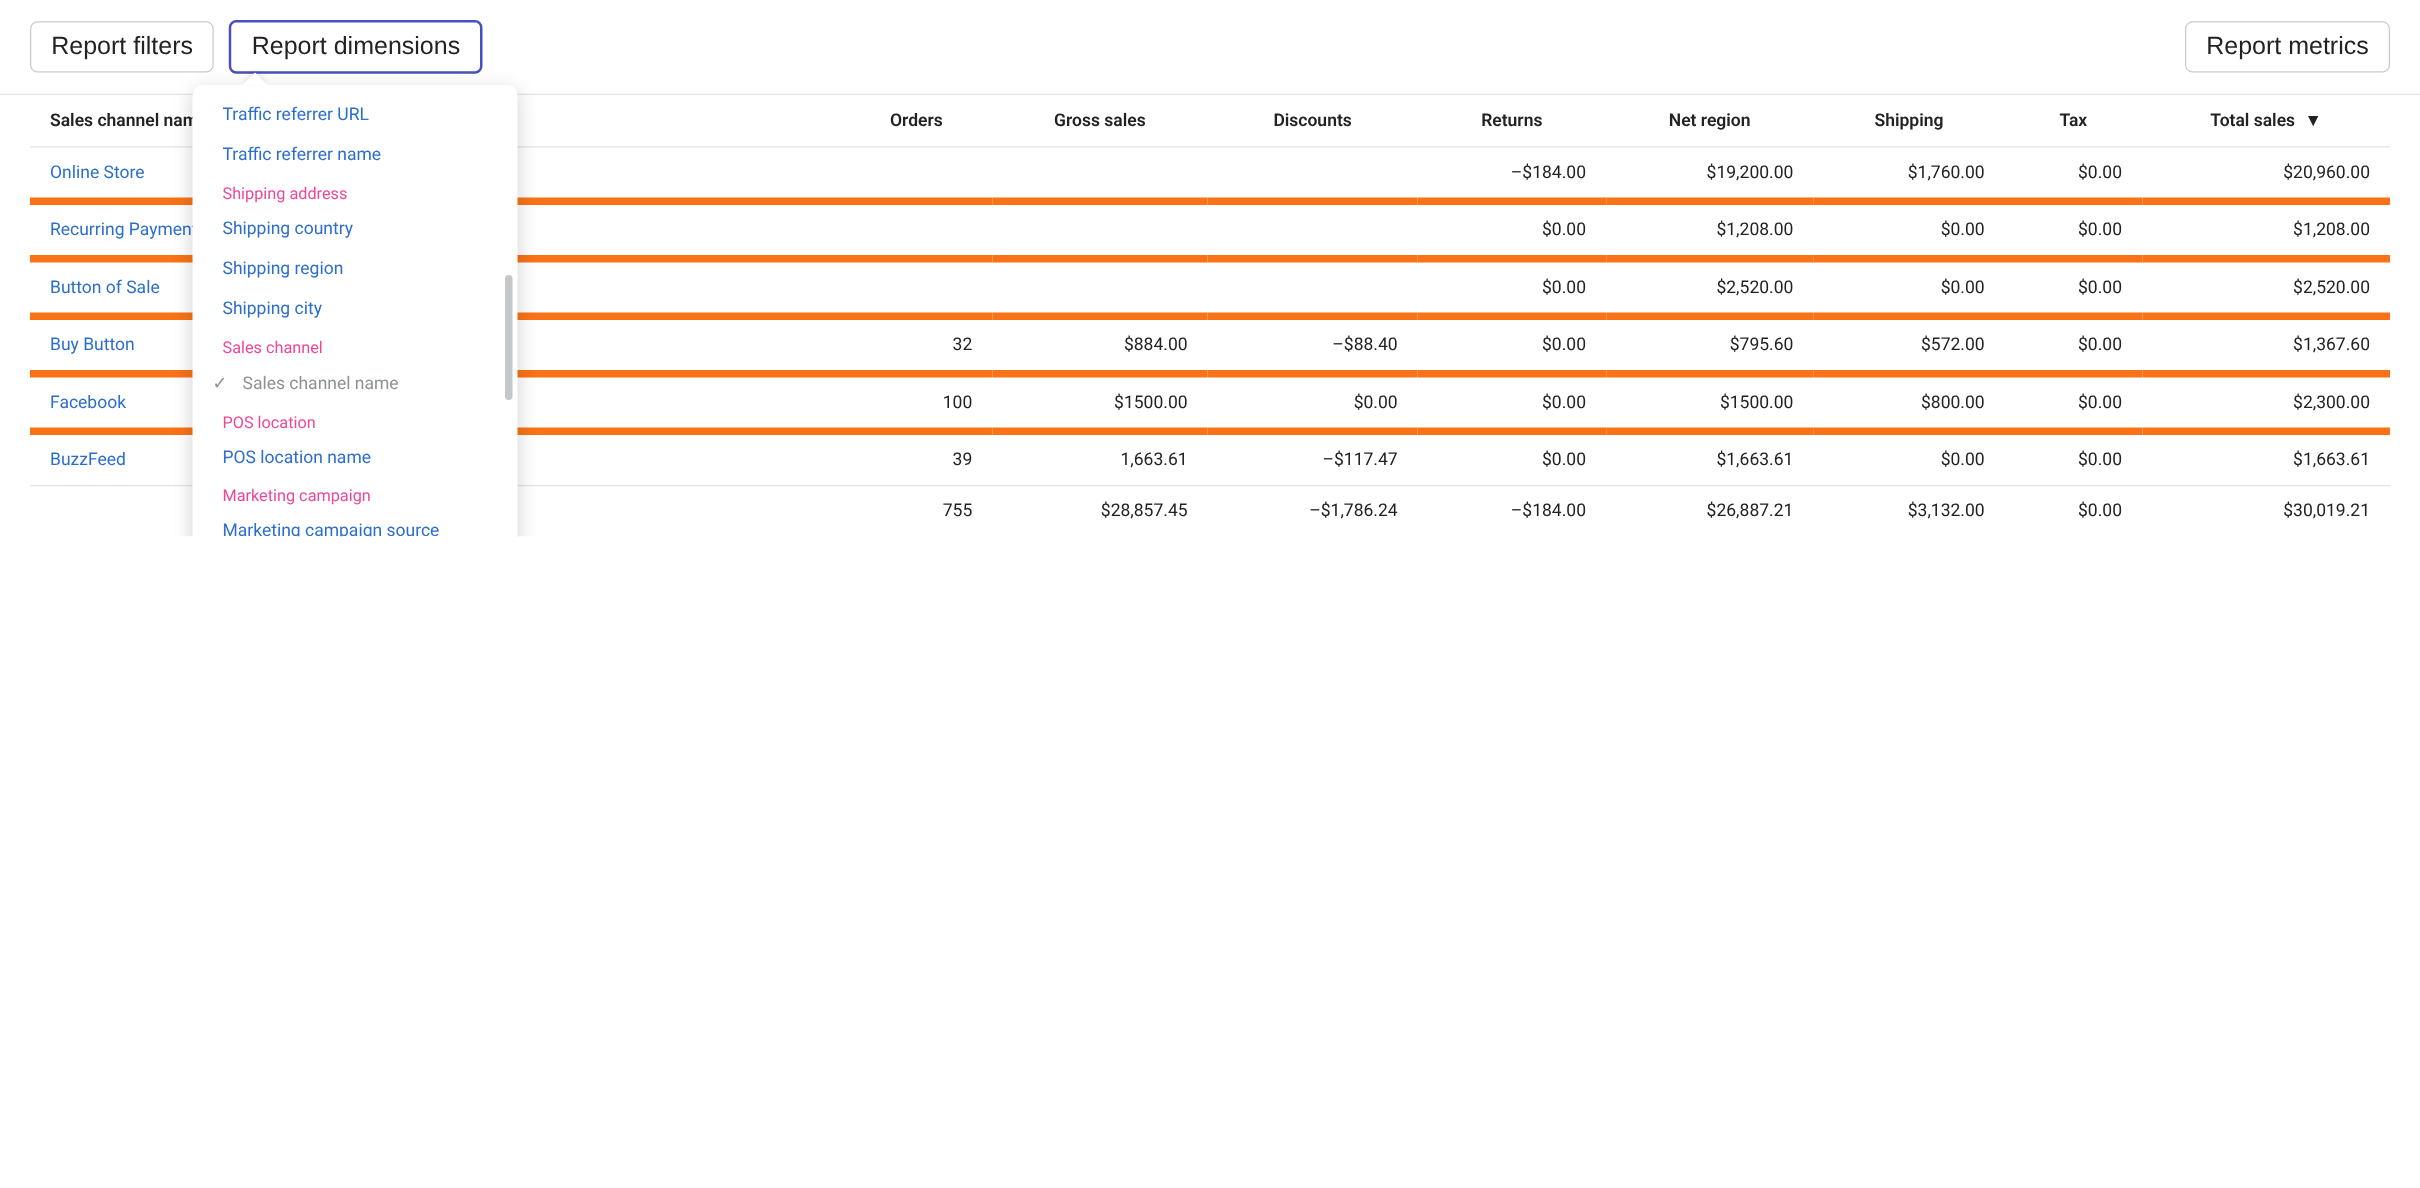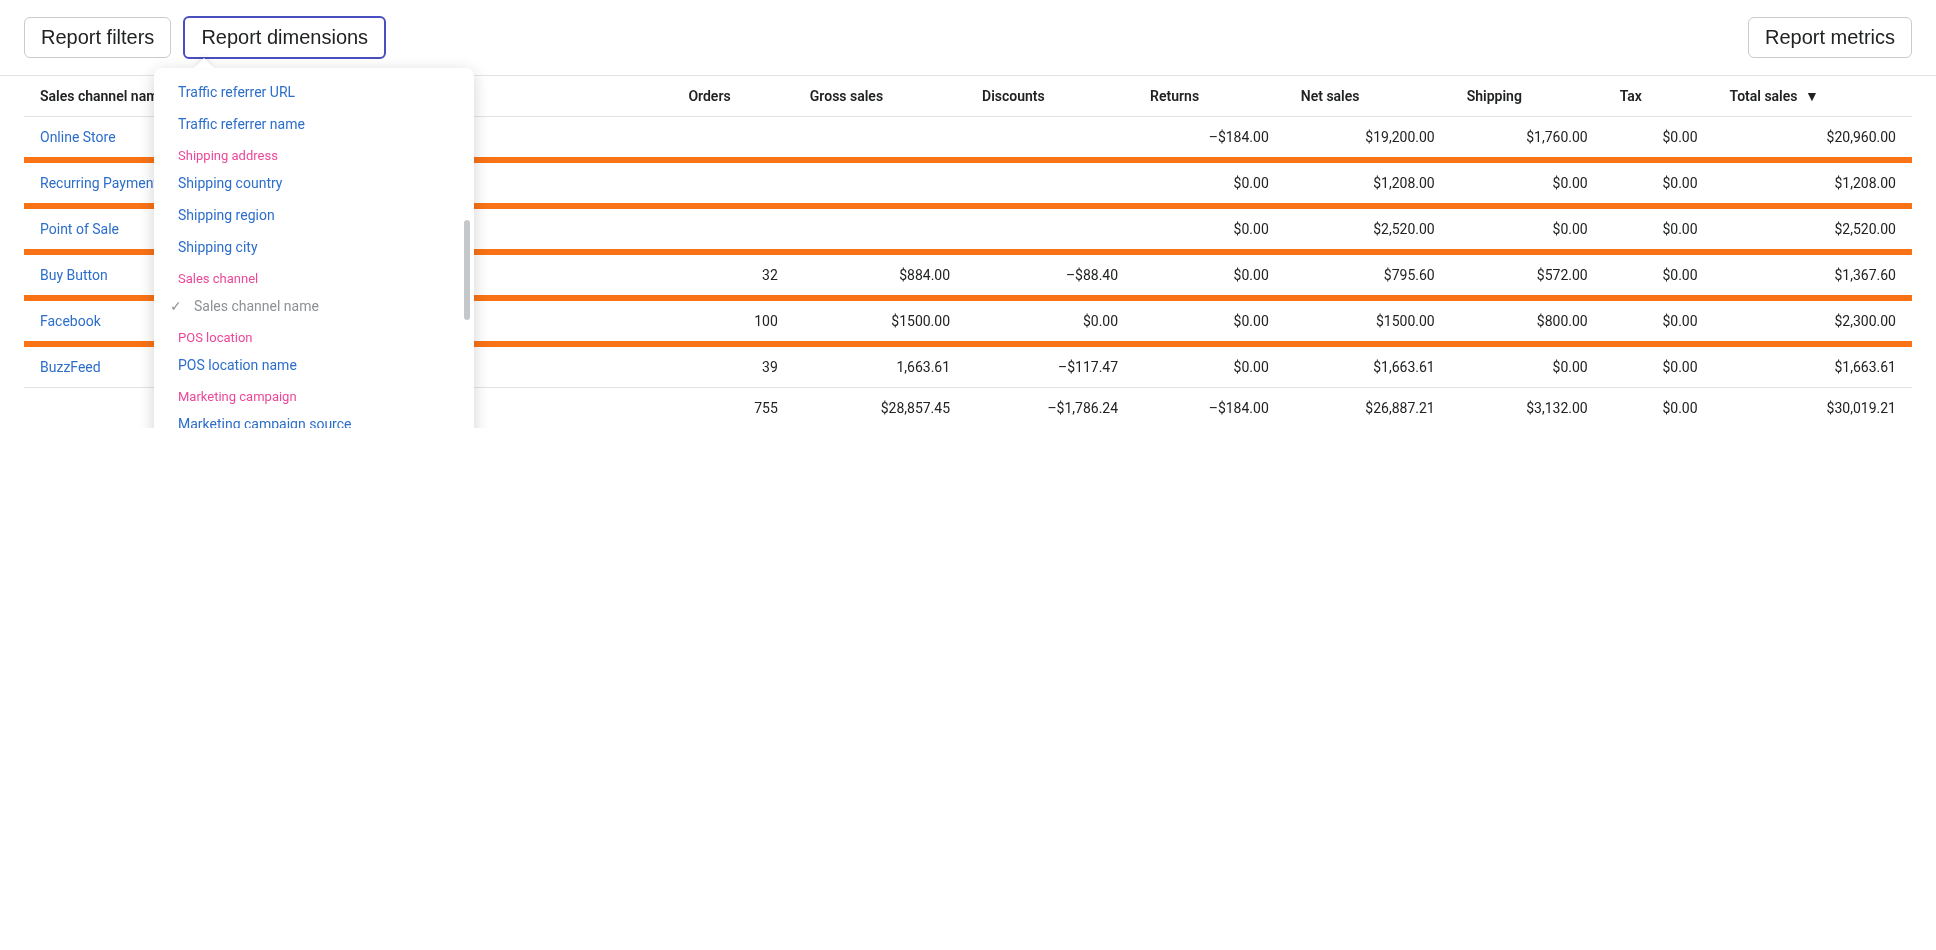--- a/index.html
+++ b/index.html
@@ -41,21 +41,21 @@
       border-radius: 6px;
     }
 
     .dropdown-container {
       position: absolute;
       top: 52px;
       left: 130px;
       background: #fff;
       border-radius: 8px;
       box-shadow: 0 4px 16px rgba(0,0,0,0.18);
-      width: 320px;
+      width: 260px;
       z-index: 100;
       padding: 8px 0;
     }
 
     .dropdown-arrow {
       position: absolute;
       top: -10px;
       left: 40px;
       width: 20px;
       height: 10px;
@@ -117,21 +117,21 @@
       padding: 0 24px;
     }
 
     table {
       width: 100%;
       border-collapse: collapse;
       min-width: 900px;
     }
 
     thead th {
-      text-align: left;
+      text-align: center;
       padding: 12px 16px;
       font-weight: 600;
       color: #202223;
       border-bottom: 1px solid #e1e3e5;
       white-space: nowrap;
       font-size: 14px;
     }
 
     thead th:first-child {
       text-align: left;
@@ -245,21 +245,21 @@
         <th>
           <span>Gross sales</span>
         </th>
         <th>
           <span>Discounts</span>
         </th>
         <th>
           <span>Returns</span>
         </th>
         <th>
-          <span>Net sales</span>
+          <span>Net region</span>
         </th>
         <th>
           <span>Shipping</span>
         </th>
         <th>
           <span>Tax</span>
         </th>
         <th style="cursor:pointer;">
           <span>Total sales</span>
           <span class="sort-icon">▼</span>
@@ -283,21 +283,21 @@
         <td></td>
         <td></td>
         <td></td>
         <td>$0.00</td>
         <td>$1,208.00</td>
         <td>$0.00</td>
         <td>$0.00</td>
         <td>$1,208.00</td>
       </tr>
       <tr>
-        <td><a class="channel-link">Point of Sale</a></td>
+        <td><a class="channel-link">Button of Sale</a></td>
         <td></td>
         <td></td>
         <td></td>
         <td>$0.00</td>
         <td>$2,520.00</td>
         <td>$0.00</td>
         <td>$0.00</td>
         <td>$2,520.00</td>
       </tr>
       <tr>

